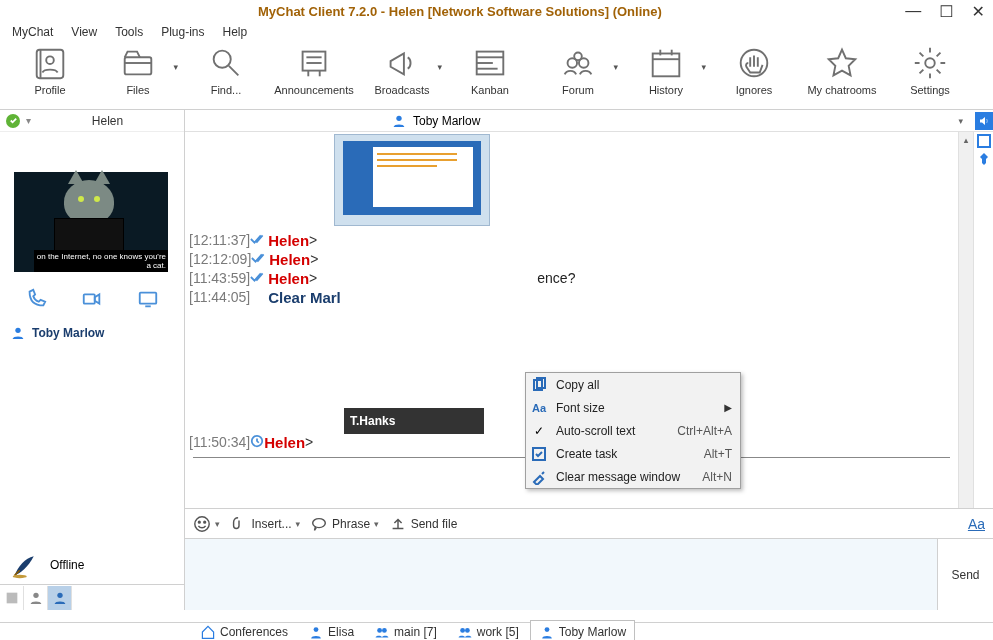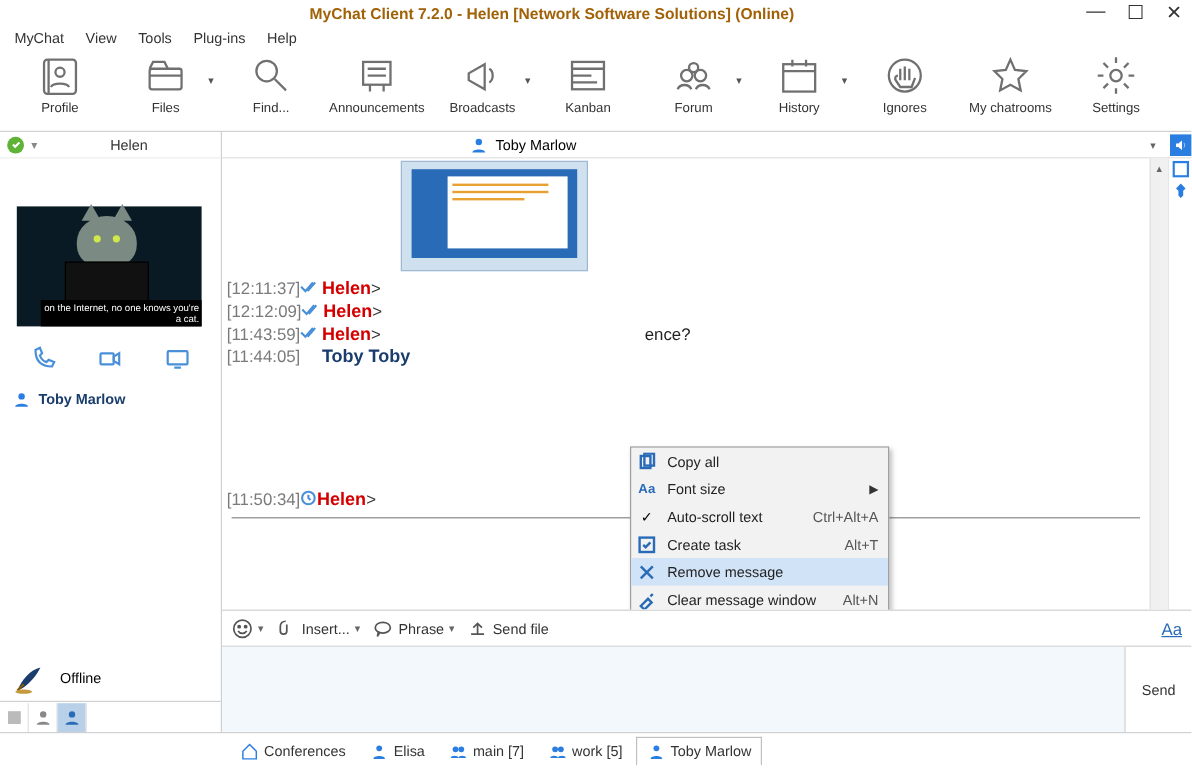--- a/index.html
+++ b/index.html
@@ -85,21 +85,21 @@
 
 .compose-bar { display:flex; align-items:center; gap:10px; padding:4px 8px; border-top:1px solid #d0d0d0; height:30px; }
 .compose-bar .grp { display:flex; align-items:center; gap:4px; color:#333; }
 .compose-bar svg { width:18px; height:18px; stroke:#555; fill:none; stroke-width:1.6; }
 .compose-bar .aa { margin-left:auto; color:#2a6bb8; text-decoration:underline; font-size:14px; }
 
 .compose-area { display:flex; border-top:1px solid #d0d0d0; height:72px; }
 .compose-input { flex:1; background:#f2f8fc; }
 .send-btn { width:56px; border-left:1px solid #d0d0d0; display:flex; align-items:center; justify-content:center; color:#333; }
 
-.bottom-tabs { display:flex; align-items:center; height:30px; border-top:1px solid #d0d0d0; padding:0 4px; gap:2px; background:#fff; position:absolute; bottom:0; left:0; right:0; }
+.bottom-tabs { display:flex; align-items:center; height:18px; border-top:1px solid #d0d0d0; padding:0 4px; gap:2px; background:#fff; position:absolute; bottom:0; left:0; right:0; }
 .btab { display:flex; align-items:center; gap:4px; padding:3px 8px; border:1px solid transparent; color:#333; }
 .btab.active { background:#fff; border:1px solid #c0c0c0; border-bottom-color:#fff; }
 .btab svg { width:16px; height:16px; }
 
 .person-ico { fill:#2a7de1; stroke:none; }
 </style>
 </head>
 <body>
 
 <div class="titlebar">
@@ -359,24 +359,27 @@
                 <path d="M1 6l4 4 7-8M7 10l7-8"></path>
               </svg>
             </span>
           <span class="nm-h">Helen</span>
             <span class="gt">&gt;</span>
           <span class="msg-text" style="margin-left:220px">ence?</span>
         </div>
         <div class="msg">
           <span class="ts">[11:44:05]</span>
           <span style="width:18px"></span>
-          <span class="nm-t">Toby Toby</span>
+          <span class="nm-t">Clear Marl</span>
         </div>
 
         <div style="height:100px"></div>
+        <div class="thumb2">
+            <span>T.Hanks</span>
+          </div>
         <div class="msg">
           <span class="ts">[11:50:34]</span>
           <span class="clock"><svg viewBox="0 0 16 16">
                 <circle cx="8" cy="8" r="6"></circle>
                 <path d="M8 5v3l2 2"></path>
               </svg></span>
           <span class="nm-h">Helen</span>
             <span class="gt">&gt;</span>
         </div>
         <hr class="hr-line">
@@ -404,29 +407,20 @@
           <div class="cm-row">
             <span class="cm-ico">
                 <svg viewBox="0 0 16 16">
                   <rect x="2" y="2" width="12" height="12"></rect>
                   <path d="M5 8l2 2 4-4"></path>
                 </svg>
               </span>
             <span class="cm-lbl">Create task</span>
             <span class="cm-sc">Alt+T</span>
           </div>
-          <div class="cm-row hl">
-            <span class="cm-ico">
-                <svg viewBox="0 0 16 16">
-                  <line x1="3" y1="3" x2="13" y2="13"></line>
-                  <line x1="13" y1="3" x2="3" y2="13"></line>
-                </svg>
-              </span>
-            <span class="cm-lbl">Remove message</span>
-          </div>
           <div class="cm-row">
             <span class="cm-ico">
                 <svg viewBox="0 0 16 16">
                   <path d="M3 13l6-6 3 3-6 6zM11 5l2-2"></path>
                 </svg>
               </span>
             <span class="cm-lbl">Clear message window</span>
             <span class="cm-sc">Alt+N</span>
           </div>
 

